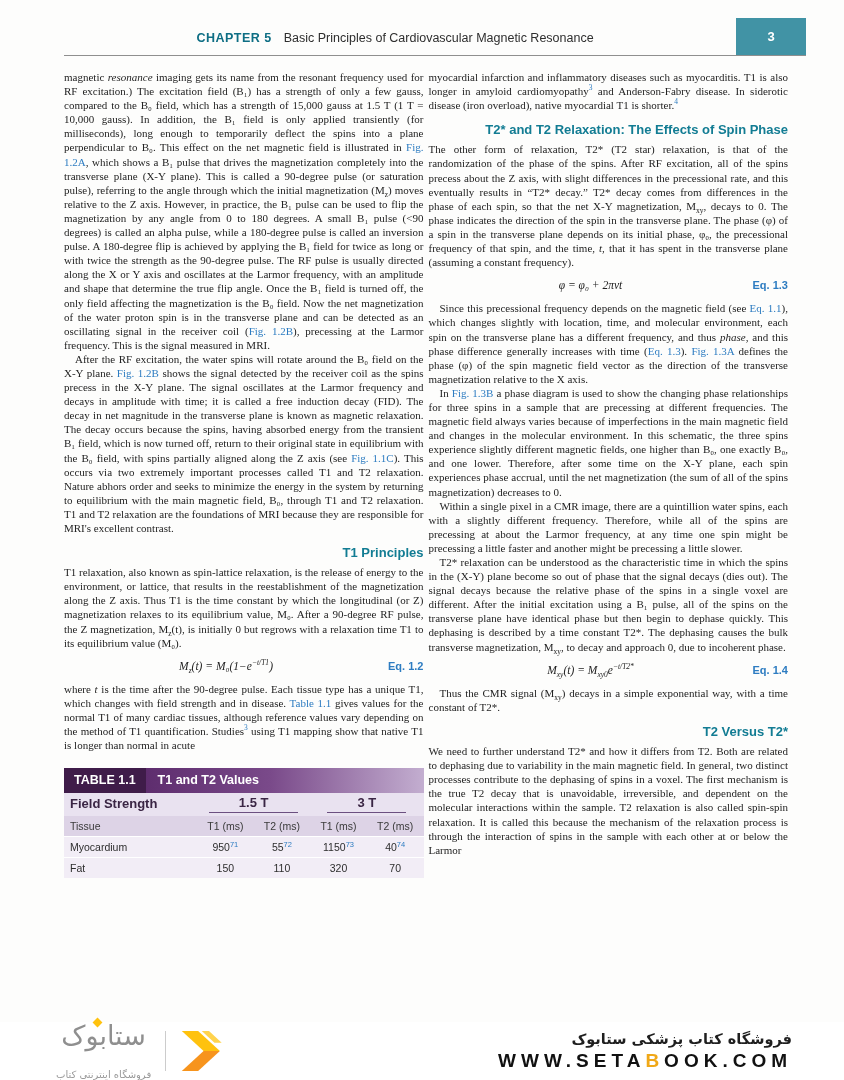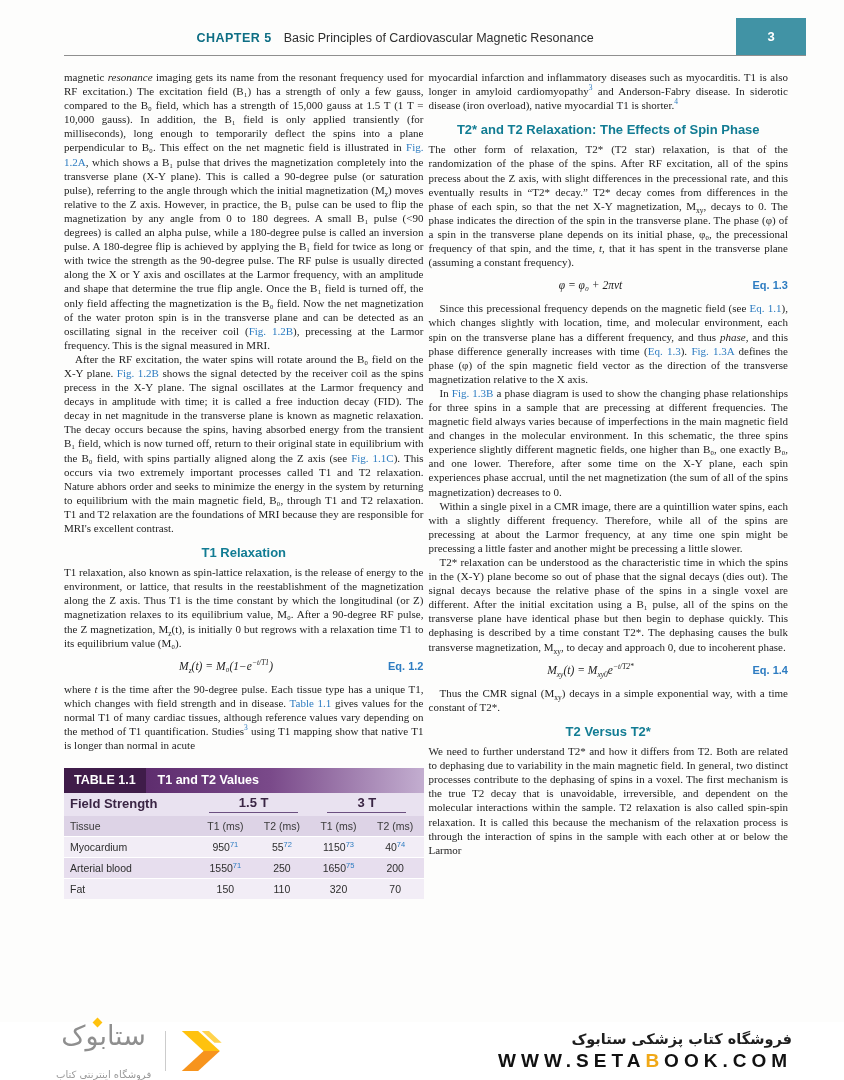--- a/index.html
+++ b/index.html
@@ -16,21 +16,21 @@
                 display:flex;align-items:center;justify-content:center;color:#fff;
                 font-family:"Liberation Sans",sans-serif;font-weight:bold;font-size:13px;}
 
   
   .content{position:absolute;left:64px;right:56px;top:70px;display:flex;gap:5px;}
   .col{flex:1;font-size:11px;line-height:14.1px;text-align:justify;}
   .par{margin:0;}
   .par.indent{text-indent:11px;}
   sup,sub{font-size:7.5px;line-height:0;}
   .ref{color:#2d7cc1;}
-  h2.section{font-family:"Liberation Sans",sans-serif;font-size:13px;font-weight:bold;color:#127c93;margin:11px 0 5px;text-align:center;}
+  h2.section{font-family:"Liberation Sans",sans-serif;font-size:13px;font-weight:bold;color:#127c93;margin:11px 0 5px;text-align:right;}
 
   .eqrow{display:flex;align-items:center;margin:9px 0;}
   .eq{flex:1;text-align:center;font-style:italic;font-size:11.5px;}
   .eqlabel{font-family:"Liberation Sans",sans-serif;font-weight:bold;color:#2d7cc1;font-size:11px;}
 
   
   .t-wrap{margin-top:16px;font-family:"Liberation Sans",sans-serif;text-align:left;}
   .t-titlebar{display:flex;color:#fff;font-weight:bold;font-size:12.5px;line-height:1;}
   .t-label{background:#3f1c49;padding:6px 10px;}
   .t-title{flex:1;background:linear-gradient(90deg,#5e2d6e 0%,#7a4a8a 45%,#c3aed0 100%);padding:6px 12px;}
@@ -77,21 +77,21 @@
     <div class="page-num-box">
       <span>3</span>
     </div>
   </div>
 
   <div class="content">
 
     <div class="col">
       <p class="par">magnetic <i>resonance</i> imaging gets its name from the resonant frequency used for RF excitation.) The excitation field (B₁) has a strength of only a few gauss, compared to the B₀ field, which has a strength of 15,000 gauss at 1.5 T (1 T = 10,000 gauss). In addition, the B₁ field is only applied transiently (for milliseconds), long enough to temporarily deflect the spins into a plane perpendicular to B₀. This effect on the net magnetic field is illustrated in <span class="ref">Fig. 1.2A</span>, which shows a B₁ pulse that drives the magnetization completely into the transverse plane (X-Y plane). This is called a 90-degree pulse (or saturation pulse), referring to the angle through which the initial magnetization (M<sub>z</sub>) moves relative to the Z axis. However, in practice, the B₁ pulse can be used to flip the magnetization by any angle from 0 to 180 degrees. A small B₁ pulse (&lt;90 degrees) is called an alpha pulse, while a 180-degree pulse is called an inversion pulse. A 180-degree flip is achieved by applying the B₁ field for twice as long or with twice the strength as the 90-degree pulse. The RF pulse is usually directed along the X or Y axis and oscillates at the Larmor frequency, with an amplitude and shape that determine the true flip angle. Once the B₁ field is turned off, the only field affecting the magnetization is the B₀ field. Now the net magnetization of the water proton spin is in the transverse plane and can be detected as an oscillating signal in the receiver coil (<span class="ref">Fig. 1.2B</span>), precessing at the Larmor frequency. This is the signal measured in MRI.</p>
       <p class="par indent">After the RF excitation, the water spins will rotate around the B₀ field on the X-Y plane. <span class="ref">Fig. 1.2B</span> shows the signal detected by the receiver coil as the spins precess in the X-Y plane. The signal oscillates at the Larmor frequency and decays in amplitude with time; it is called a free induction decay (FID). The decay in net magnitude in the transverse plane is known as magnetic relaxation. The decay occurs because the spins, having absorbed energy from the transient B₁ field, which is now turned off, return to their original state in equilibrium with the B₀ field, with spins partially aligned along the Z axis (see <span class="ref">Fig. 1.1C</span>). This occurs via two extremely important processes called T1 and T2 relaxation. Nature abhors order and seeks to minimize the energy in the system by returning to equilibrium with the main magnetic field, B₀, through T1 and T2 relaxation. T1 and T2 relaxation are the foundations of MRI because they are responsible for MRI's excellent contrast.</p>
-      <h2 class="section">T1 Relaxation</h2>
+      <h2 class="section">T1 Principles</h2>
       <p class="par">T1 relaxation, also known as spin-lattice relaxation, is the release of energy to the environment, or lattice, that results in the reestablishment of the magnetization along the Z axis. Thus T1 is the time constant by which the longitudinal (or Z) magnetization relaxes to its equilibrium value, M₀. After a 90-degree RF pulse, the Z magnetization, M<sub>z</sub>(t), is initially 0 but regrows with a relaxation time T1 to its equilibrium value (M₀).</p>
       <div class="eqrow">
         <span class="eq">M<sub>z</sub>(t) = M₀(1−e<sup>−t/T1</sup>)</span>
         <span class="eqlabel">Eq. 1.2</span>
       </div>
       <p class="par">where <i>t</i> is the time after the 90-degree pulse. Each tissue type has a unique T1, which changes with field strength and in disease. <span class="ref">Table 1.1</span> gives values for the normal T1 of many cardiac tissues, although reference values vary depending on the method of T1 quantification. Studies<sup class="ref">3</sup> using T1 mapping show that native T1 is longer than normal in acute</p>
 
       <div class="t-wrap">
         <div class="t-titlebar">
           <div class="t-label">TABLE 1.1</div>
@@ -117,27 +117,20 @@
             <td>T2 (ms)</td>
             <td>T1 (ms)</td>
             <td>T2 (ms)</td>
           </tr>
           <tr class="data row-a">
             <td>Myocardium</td>
             <td>950<sup class="ref">71</sup></td>
             <td>55<sup class="ref">72</sup></td>
             <td>1150<sup class="ref">73</sup></td>
             <td>40<sup class="ref">74</sup></td>
-          </tr>
-          <tr class="data row-b">
-            <td>Arterial blood</td>
-            <td>1550<sup class="ref">71</sup></td>
-            <td>250</td>
-            <td>1650<sup class="ref">75</sup></td>
-            <td>200</td>
           </tr>
           <tr class="data row-a">
             <td>Fat</td>
             <td>150</td>
             <td>110</td>
             <td>320</td>
             <td>70</td>
           </tr>
         </tbody>
           </table>

